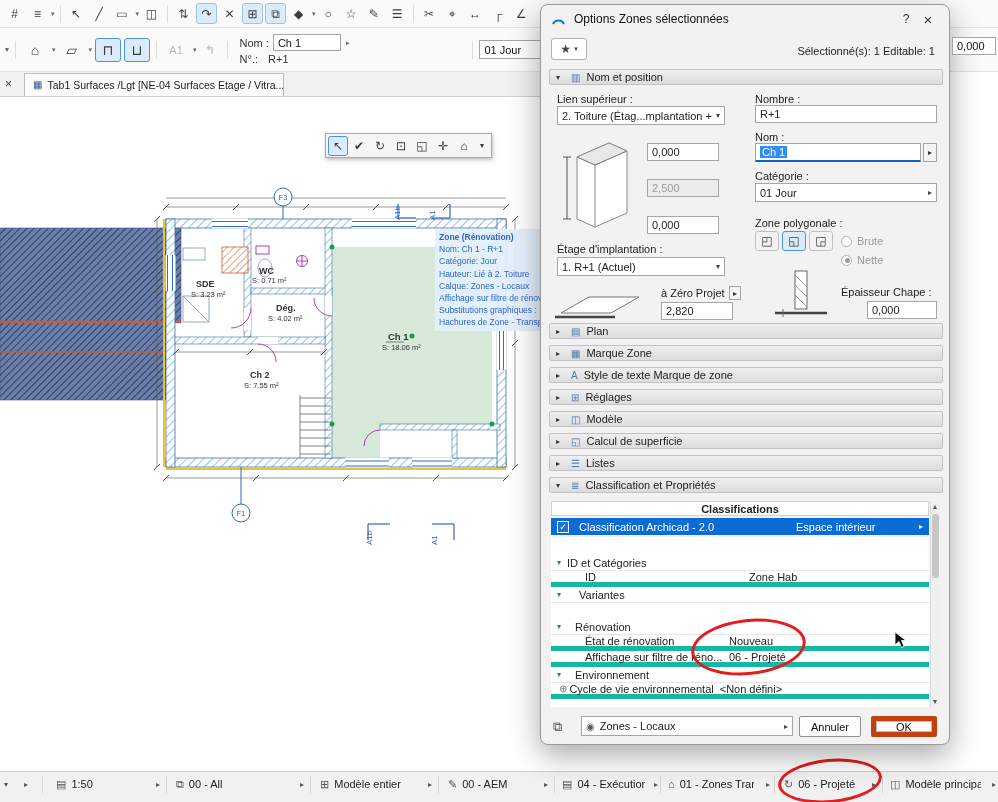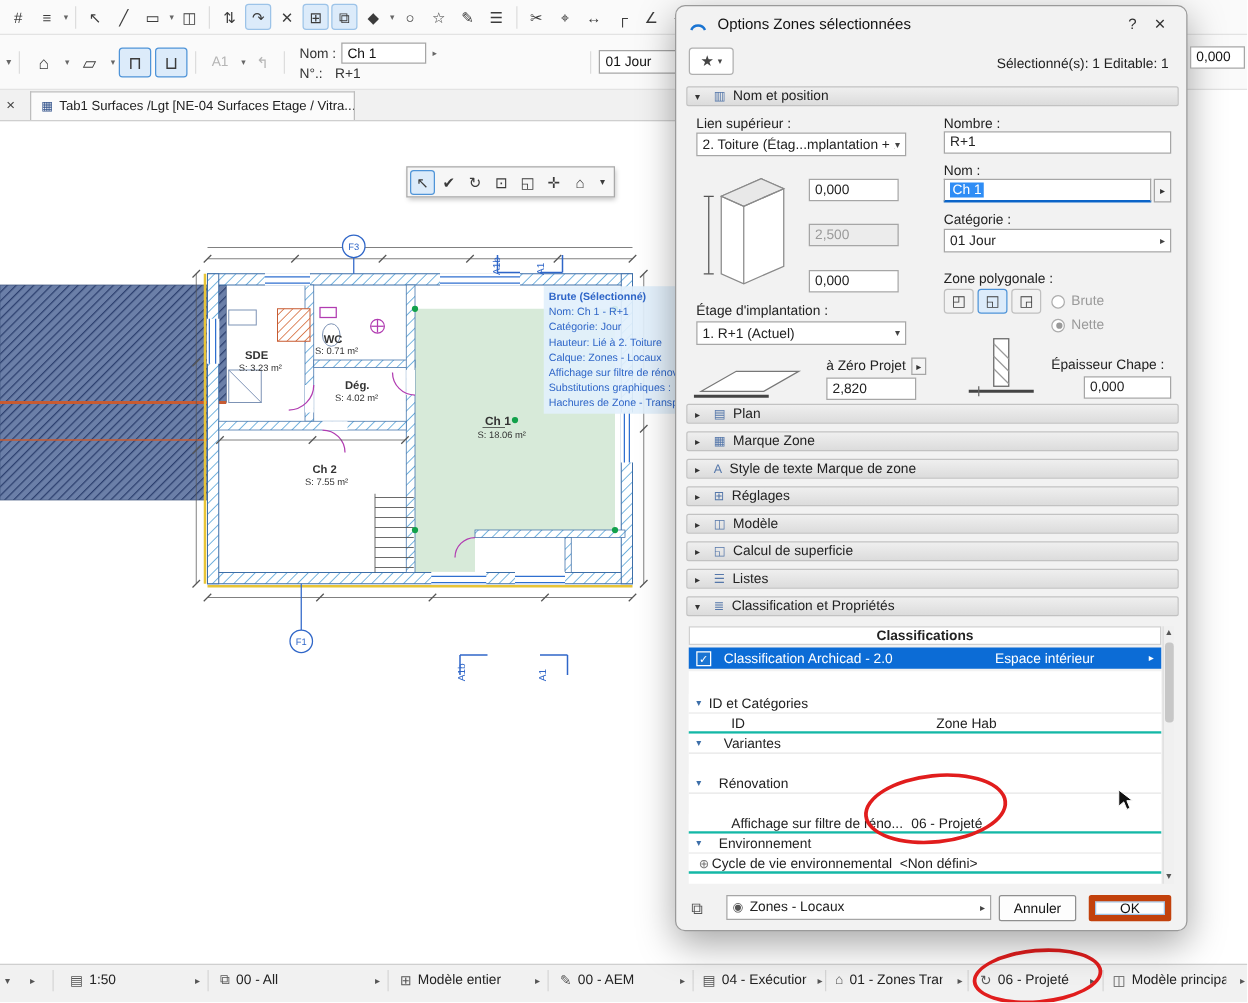--- a/index.html
+++ b/index.html
@@ -38,21 +38,21 @@
   .secicon{font-size:10px;color:#5577aa;flex:none}
   .lbl{position:absolute;font-size:11px;color:#222;white-space:nowrap}
   .fld{position:absolute;background:#fff;border:1px solid #a6a6a6;font-size:11px;display:flex;align-items:center;padding:0 4px;height:18px;white-space:nowrap;overflow:hidden}
   .fld.dis{background:#ececec;color:#9a9a9a}
   .combo .carv{margin-left:auto;font-size:8px;color:#444}
   .arrbtn{position:absolute;width:14px;height:19px;background:#f4f4f4;border:1px solid #a6a6a6;display:flex;align-items:center;justify-content:center;font-size:8px;color:#333}
   .radio{position:absolute;display:flex;align-items:center;gap:5px;font-size:11px;color:#9a9a9a}
   .rdot{width:11px;height:11px;border-radius:50%;border:1px solid #adadad;background:#fff;position:relative}
   .rdot.on:after{content:"";position:absolute;left:2.5px;top:2.5px;width:5px;height:5px;border-radius:50%;background:#9a9a9a}
   .grouprow{position:absolute;left:10px;width:378px;height:16px;display:flex;align-items:center;border-bottom:1px solid #e6e6e6;background:#fff;font-size:11px}
-  .proprow{position:absolute;left:10px;width:378px;height:16px;display:flex;align-items:flex-end;border-bottom:2px solid #14b8a6;background:#fff;font-size:11px}
+  .proprow{position:absolute;left:10px;width:378px;height:16px;display:flex;align-items:center;border-bottom:5px solid #14b8a6;background:#fff;font-size:11px}
   .gcar{width:10px;font-size:8px;color:#3c6ea8;margin-left:6px;flex:none}
   .pname{color:#222}
   .pval{position:absolute;left:178px;color:#222}
   .redring{position:absolute;border:3px solid #e11d1d;border-radius:50%;z-index:20;pointer-events:none}
   .btn{position:absolute;height:21px;background:#fdfdfd;border:1px solid #8f8f8f;border-radius:2px;display:flex;align-items:center;justify-content:center;font-size:11px;color:#111}
   .btn.default{border:5px solid #c2410c;box-shadow:inset 0 0 0 1px #9cc3e8}
   .scrolltrack{position:absolute;width:9px;background:#f0f0f0;border-left:1px solid #dcdcdc;display:flex;flex-direction:column;align-items:center;font-size:7px;color:#555}
   .thumb{width:7px;height:64px;background:#c7c7c7;border-radius:3px;margin-top:4px}
 
   
@@ -330,21 +330,21 @@
       <line x1="368" y1="524" x2="390" y2="524"></line>
         <line x1="368" y1="524" x2="368" y2="540"></line>
       <text transform="rotate(-90 378 537)" x="370" y="531" font-size="8" stroke="none">A1b</text>
       <line x1="432" y1="524" x2="454" y2="524"></line>
         <line x1="454" y1="524" x2="454" y2="540"></line>
       <text transform="rotate(-90 443 537)" x="435" y="531" font-size="8" stroke="none">A1</text>
     </g>
   </svg>
 
   <div id="ztip">
-    <div class="tl">Brute (Sélectionné)</div>
+    <div class="tl">Zone (Rénovation)</div>
     <div class="tl">Nom: Ch 1 - R+1</div>
     <div class="tl">Catégorie: Jour</div>
     <div class="tl">Hauteur: Lié à 2. Toiture</div>
     <div class="tl">Calque: Zones - Locaux</div>
     <div class="tl">Affichage sur filtre de rénova</div>
     <div class="tl">Substitutions graphiques :</div>
     <div class="tl">Hachures de Zone - Transpa...</div>
   </div>
 
   <div id="dlg">
@@ -520,20 +520,24 @@
 
     <div class="grouprow" style="top:582px">
         <span class="gcar">▾</span>
         <span style="margin-left:12px">Variantes</span>
       </div>
 
     <div class="grouprow" style="top:614px">
         <span class="gcar">▾</span>
         <span style="margin-left:8px">Rénovation</span>
       </div>
+    <div class="proprow" style="top:630px">
+        <span class="pname" style="margin-left:34px">État de rénovation</span>
+        <span class="pval">Nouveau</span>
+      </div>
     <div class="proprow" style="top:646px">
         <span class="pname" style="margin-left:34px">Affichage sur filtre de réno...</span>
         <span class="pval">06 - Projeté</span>
       </div>
 
     <div class="grouprow" style="top:662px">
         <span class="gcar">▾</span>
         <span style="margin-left:8px">Environnement</span>
       </div>
     <div class="proprow" style="top:678px">

